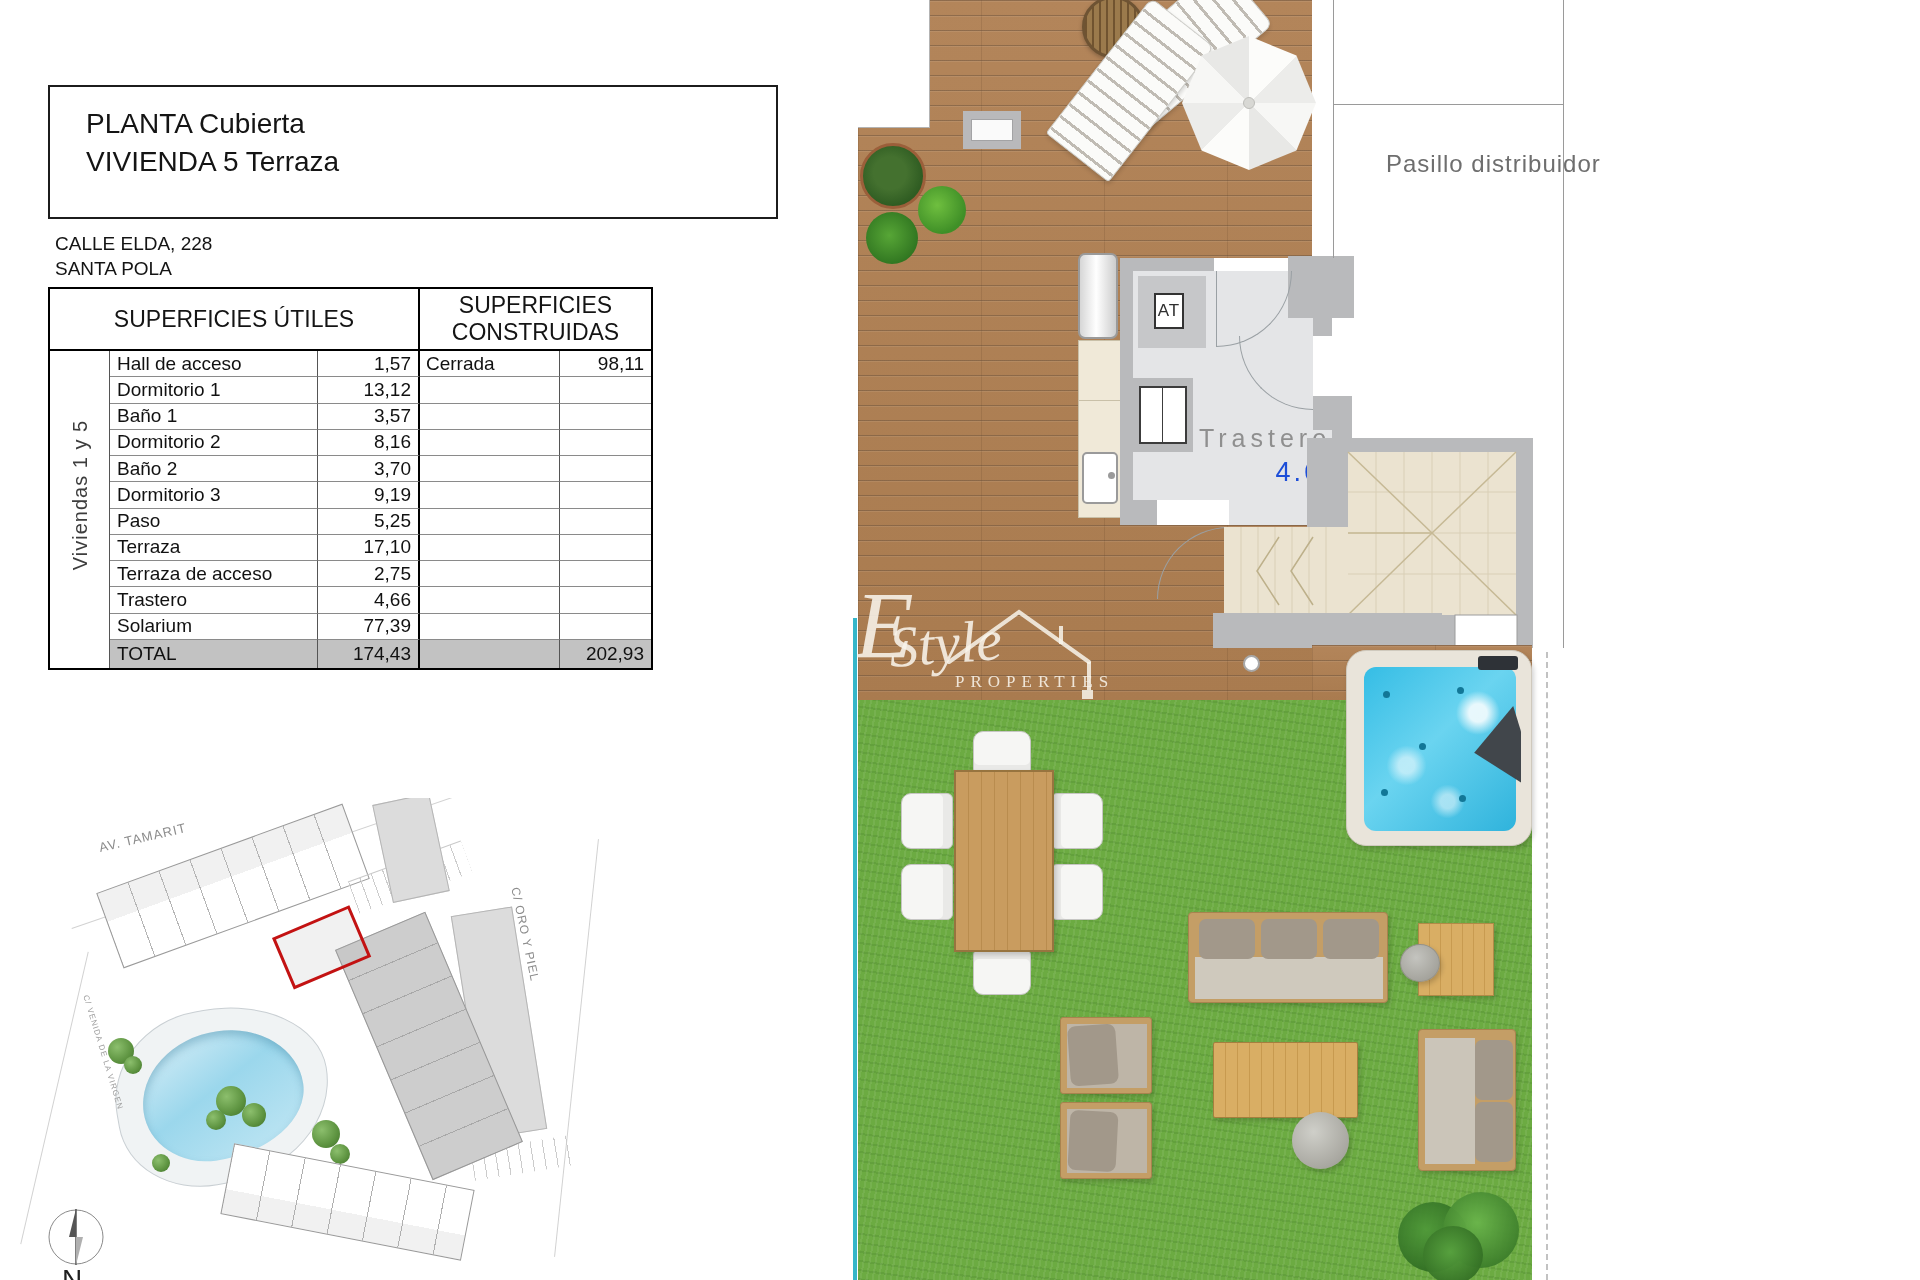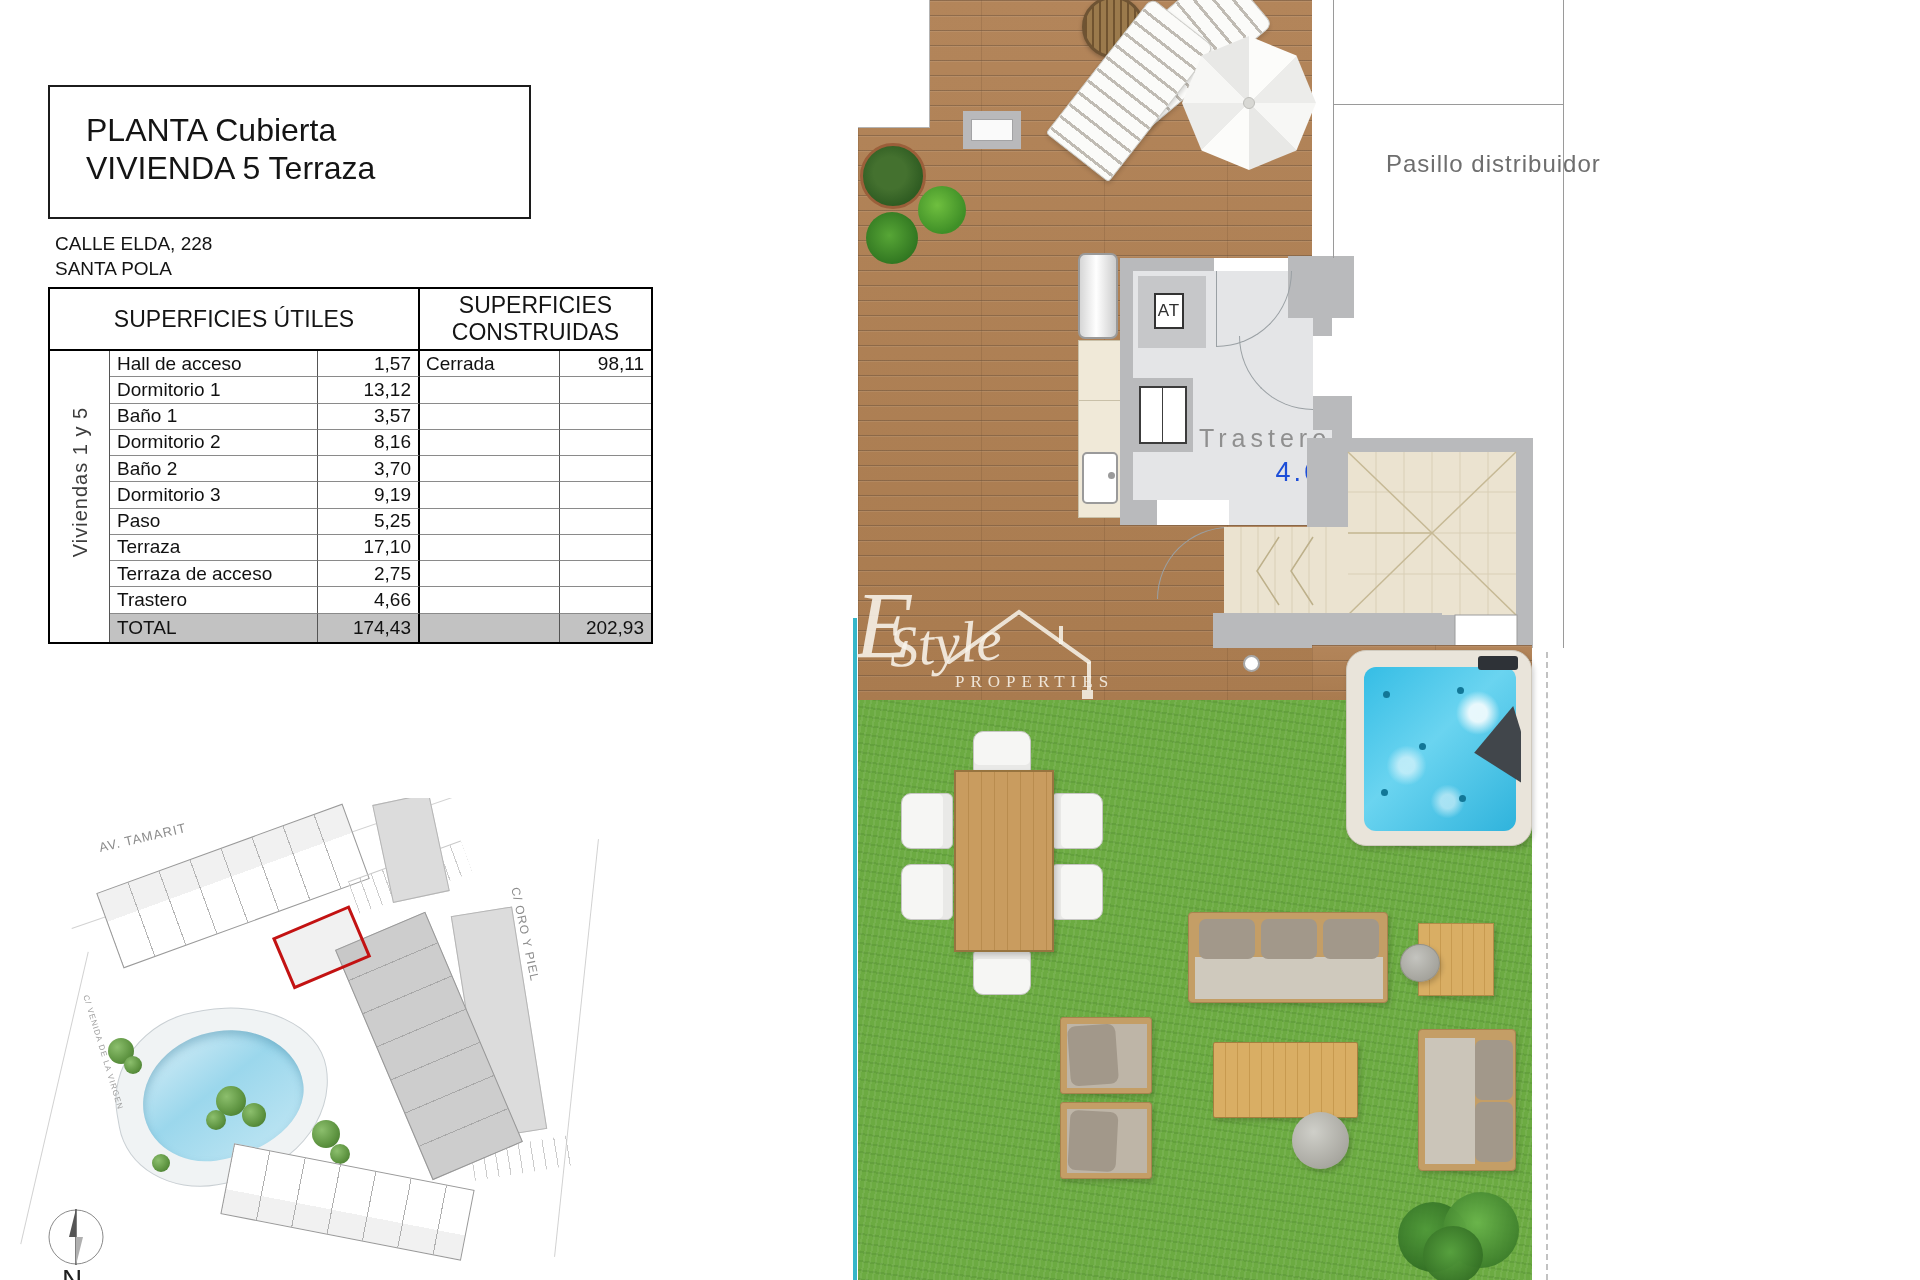--- a/index.html
+++ b/index.html
@@ -1,22 +1,22 @@
 <!DOCTYPE html>
 <html><head>
 <meta charset="utf-8">
 <style>
   html,body{margin:0;padding:0;background:#fff;}
   #page{position:relative;width:1920px;height:1280px;overflow:hidden;background:#fff;
         font-family:"Liberation Sans",sans-serif;color:#111;}
   .abs{position:absolute;box-sizing:border-box;}
 
   
-  .title-box{left:48px;top:85px;width:483px;height:134px;border:2px solid #1c1c1c;
-             padding:24px 0 0 36px;font-size:32px;line-height:38px;color:#141414;}
+  .title-box{left:48px;top:85px;width:730px;height:134px;border:2px solid #1c1c1c;
+             padding:18px 0 0 36px;font-size:28px;line-height:38px;color:#141414;}
   .address{left:55px;top:231px;font-size:19px;line-height:25px;color:#141414;}
 
   .areas-table{left:48px;top:287px;width:605px;border:2px solid #000;background:#fff;}
   .t-header{display:flex;height:60px;border-bottom:2px solid #000;}
   .th-left{width:370px;border-right:2px solid #000;display:flex;align-items:center;justify-content:center;
            font-size:23px;color:#141414;box-sizing:border-box;}
   .th-right{width:231px;display:flex;align-items:center;justify-content:center;text-align:center;
             font-size:23px;line-height:27px;color:#141414;box-sizing:border-box;padding:0 14px;}
   .t-body{display:flex;}
   .t-side{width:60px;border-right:1px solid #555;position:relative;box-sizing:border-box;}
@@ -304,20 +304,26 @@
             <span class="cv">2,75</span>
             <span class="cn2"></span>
             <span class="cv2"></span>
           </div>
           <div class="t-row">
             <span class="cn">Trastero</span>
             <span class="cv">4,66</span>
             <span class="cn2"></span>
             <span class="cv2"></span>
           </div>
+          <div class="t-row">
+            <span class="cn">Solarium</span>
+            <span class="cv">77,39</span>
+            <span class="cn2"></span>
+            <span class="cv2"></span>
+          </div>
         </div>
     </div>
     <div class="t-total">
       <div class="tt-side"></div>
       <div class="tt-main">
         <span class="cn" style="border-bottom:none;">TOTAL</span>
         <span class="cv" style="border-bottom:none;">174,43</span>
         <span class="cn2" style="border-bottom:none;"></span>
         <span class="cv2" style="border-bottom:none;">202,93</span>
       </div>

